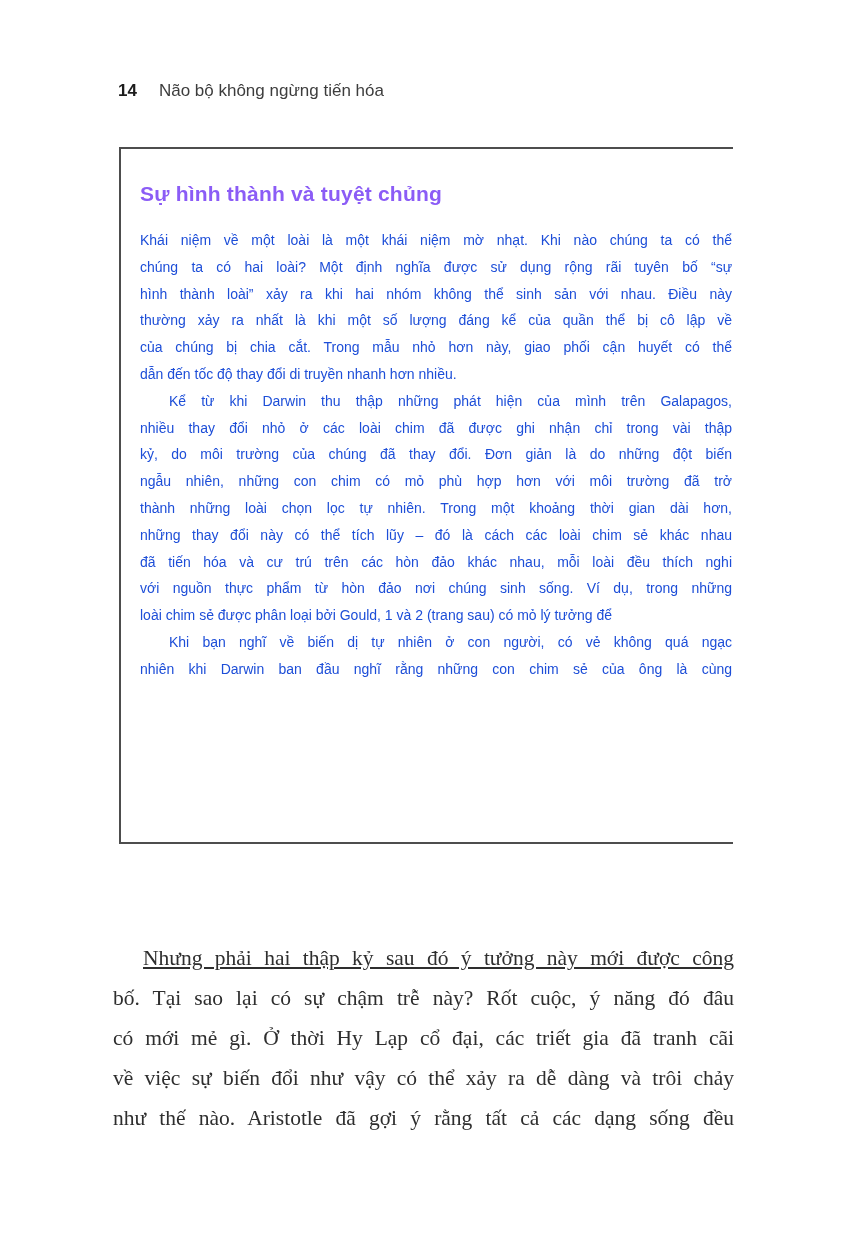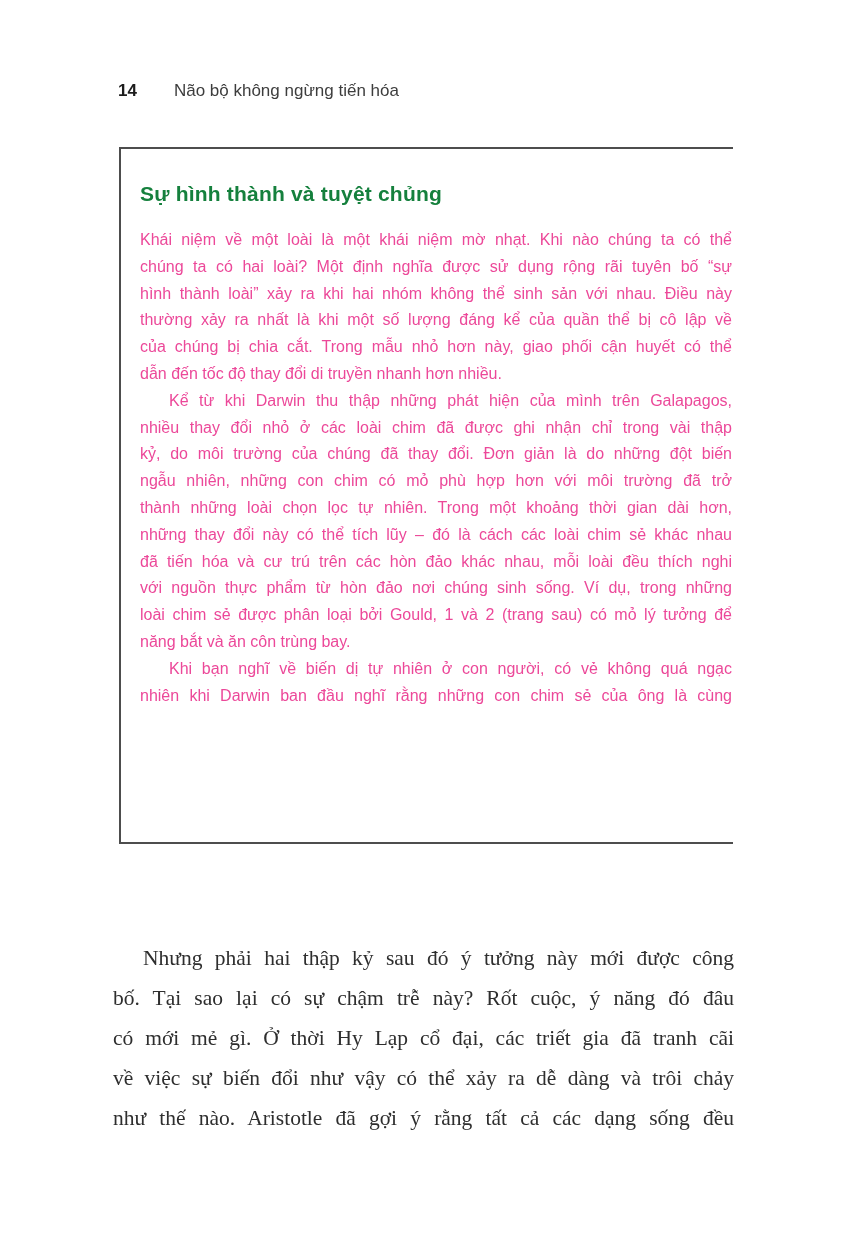--- a/index.html
+++ b/index.html
@@ -19,48 +19,48 @@
     top: 80px;
     display: flex;
     align-items: baseline;
     font-size: 17px;
     line-height: 21px;
     color: #3d3d3d;
   }
   .page-number {
     font-weight: bold;
     color: #1c1c1c;
-    margin-right: 37px;
+    margin-right: 22px;
   }
 
   
   .info-box {
     position: absolute;
     left: 119px;
     top: 147px;
     width: 614px;
     height: 697px;
     box-sizing: border-box;
     border-top: 2px solid #4d4d4d;
     border-left: 2px solid #4d4d4d;
     border-bottom: 2px solid #4d4d4d;
     border-right: none;
     padding: 33px 1px 0 19px;
   }
   .box-title {
     font-size: 21px;
     font-weight: bold;
     letter-spacing: 0.2px;
-    color: #15803d;
+    color: #8b5cf6;
     margin: 0 0 21px 0;
   }
   .box-text {
-    font-size: 16px;
+    font-size: 14px;
     line-height: 26.8px;
-    color: #ec4899;
+    color: #1d4ed8;
   }
   .box-text .line {
     height: 26.8px;
     overflow: hidden;
     text-align: justify;
     text-align-last: justify;
   }
   .para.left-last .line:last-child { text-align-last: left; }
   .para.indent-first .line:first-child { text-indent: 29px; }
 
@@ -74,21 +74,21 @@
     font-size: 21.5px;
     line-height: 40px;
     color: #2e2e2e;
   }
   .body-text .line {
     height: 40px;
     overflow: hidden;
     text-align: justify;
     text-align-last: justify;
   }
-  .body-text .indent-first .line:first-child { text-indent: 30px; }
+  .body-text .indent-first .line:first-child { text-indent: 30px; text-decoration: underline; }
 </style>
 </head>
 <body>
 
 <div class="page">
 
   <div class="page-header">
     <span class="page-number">14</span>
     <span class="running-title">Não bộ không ngừng tiến hóa</span>
   </div>
@@ -107,21 +107,20 @@
       <div class="para left-last indent-first">
           <div class="line">Kể từ khi Darwin thu thập những phát hiện của mình trên Galapagos,</div>
           <div class="line">nhiều thay đổi nhỏ ở các loài chim đã được ghi nhận chỉ trong vài thập</div>
           <div class="line">kỷ, do môi trường của chúng đã thay đổi. Đơn giản là do những đột biến</div>
           <div class="line">ngẫu nhiên, những con chim có mỏ phù hợp hơn với môi trường đã trở</div>
           <div class="line">thành những loài chọn lọc tự nhiên. Trong một khoảng thời gian dài hơn,</div>
           <div class="line">những thay đổi này có thể tích lũy – đó là cách các loài chim sẻ khác nhau</div>
           <div class="line">đã tiến hóa và cư trú trên các hòn đảo khác nhau, mỗi loài đều thích nghi</div>
           <div class="line">với nguồn thực phẩm từ hòn đảo nơi chúng sinh sống. Ví dụ, trong những</div>
           <div class="line">loài chim sẻ được phân loại bởi Gould, 1 và 2 (trang sau) có mỏ lý tưởng để</div>
-          <div class="line">năng bắt và ăn côn trùng bay.</div>
         </div>
       <div class="para indent-first">
           <div class="line">Khi bạn nghĩ về biến dị tự nhiên ở con người, có vẻ không quá ngạc</div>
           <div class="line">nhiên khi Darwin ban đầu nghĩ rằng những con chim sẻ của ông là cùng</div>
         </div>
     </div>
   </div>
 
   <div class="body-text">
     <div class="para indent-first">

